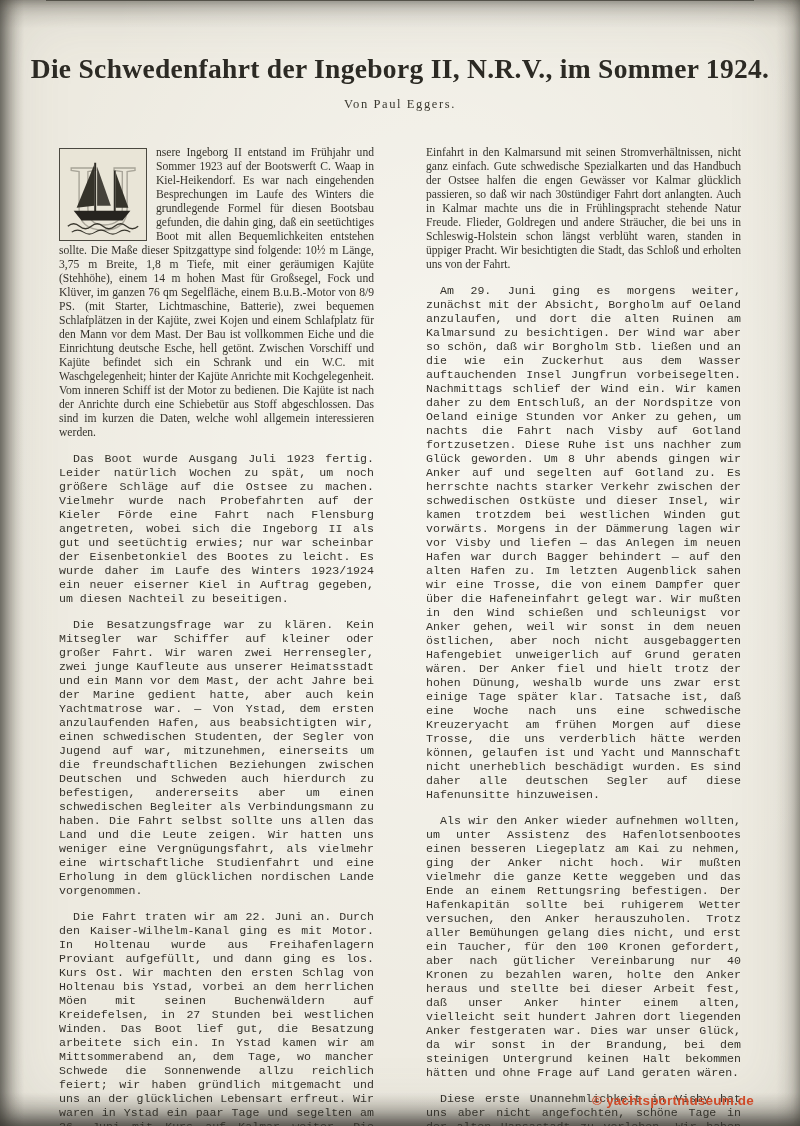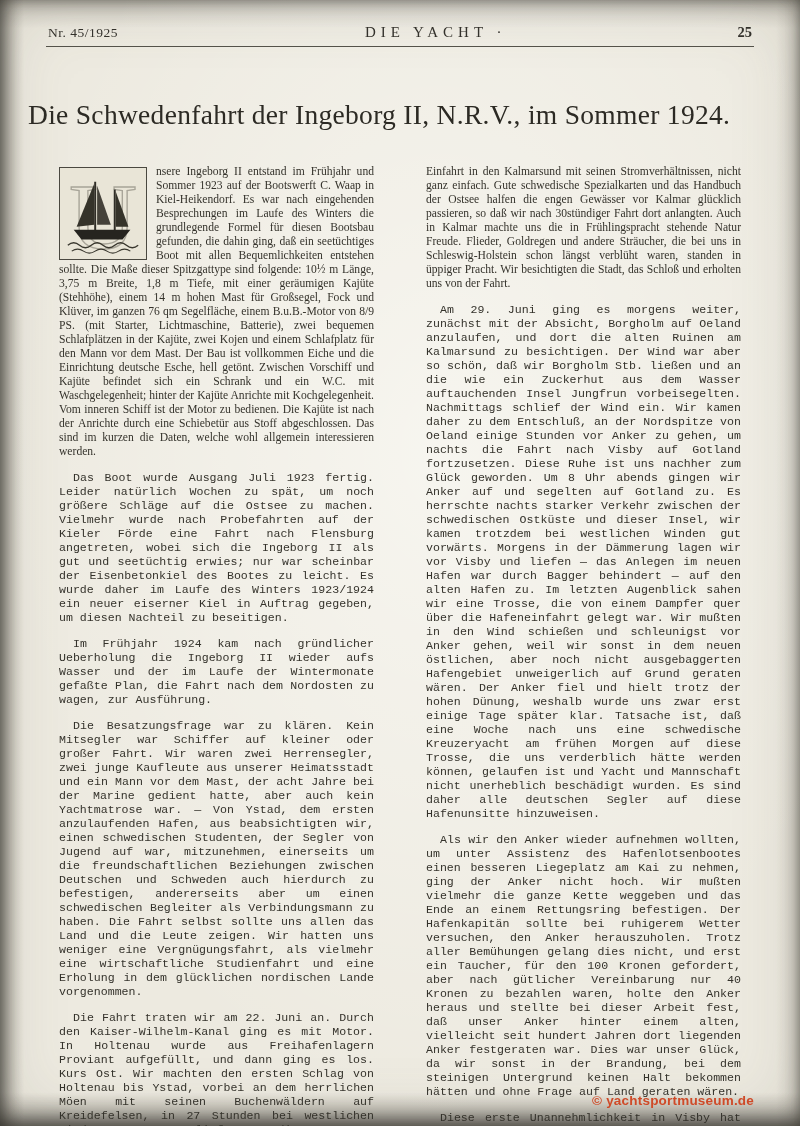--- a/index.html
+++ b/index.html
@@ -35,23 +35,23 @@
     font-size: 15px; letter-spacing: 5px; font-weight: 500;
     transform: translateX(8px);
   }
   .masthead .pageno { font-weight: bold; font-size: 14.5px; }
   .head-rule {
     border: 0; border-top: 1.6px solid #54524a;
     margin: 0 46px; height: 0;
   }
   .title {
     margin: 52px 28px 0 28px;
-    text-align: left;
+    text-align: center;
     font-size: 27.5px;
-    font-weight: 400;
+    font-weight: 700;
     letter-spacing: 0.3px;
     color: #2c2a24;
     white-space: nowrap;
   }
   .byline {
     margin-top: 12px;
     text-align: center;
     font-size: 12.5px;
     letter-spacing: 1.6px;
     color: #3a382f;
@@ -87,49 +87,44 @@
     font-weight: bold;
     color: #cf4a28;
     letter-spacing: 0.2px;
   }
 </style>
 </head>
 <body>
 
 <div class="page">
 
-  <div class="masthead">
-    <span class="issue">Nr. 45/1925</span>
-    <span class="journal">DIE YACHT ·</span>
-    <span class="pageno">25</span>
-  </div>
   <hr class="head-rule">
 
   <h1 class="title">Die Schwedenfahrt der Ingeborg II, N.R.V., im Sommer 1924.</h1>
+  <div class="byline">Von Paul Eggers.</div>
 
   <div class="columns">
 
     <div class="col">
       <p class="para">
         <span class="dropcap-box">
             <svg viewBox="0 0 88 93">
           <text x="44" y="82" text-anchor="middle" font-size="96" font-family="serif" fill="none" stroke="#6a675c" stroke-width="1.4" opacity="0.5">U</text>
           <line x1="36" y1="14" x2="36" y2="64" stroke="#2f2d26" stroke-width="2"></line>
           <line x1="56" y1="22" x2="56" y2="64" stroke="#2f2d26" stroke-width="2"></line>
           <polygon points="35,16 35,58 17,60" fill="#35332a"></polygon>
           <polygon points="38,18 52,58 38,58" fill="#45423a"></polygon>
           <polygon points="57,24 70,60 57,60" fill="#35332a"></polygon>
           <path d="M14,63 L72,63 L64,73 L22,73 Z" fill="#26241f"></path>
           <path d="M8,79 q6,-5 12,0 t12,0 t12,0 t12,0 t12,0 t12,0" fill="none" stroke="#3a382f" stroke-width="1.4"></path>
           <path d="M12,85 q6,-4 12,0 t12,0 t12,0 t12,0 t12,0" fill="none" stroke="#3a382f" stroke-width="1.2"></path>
         </svg>
           </span><span>nsere Ingeborg II entstand im Frühjahr und Sommer 1923 auf der Bootswerft C. Waap in Kiel-Heikendorf. Es war nach eingehenden Besprechungen im Laufe des Winters die grundlegende Formel für diesen Bootsbau gefunden, die dahin ging, daß ein seetüchtiges Boot mit allen Bequemlichkeiten entstehen sollte. Die Maße dieser Spitzgattype sind folgende: 10½ m Länge, 3,75 m Breite, 1,8 m Tiefe, mit einer geräumigen Kajüte (Stehhöhe), einem 14 m hohen Mast für Großsegel, Fock und Klüver, im ganzen 76 qm Segelfläche, einem B.u.B.-Motor von 8/9 PS. (mit Starter, Lichtmaschine, Batterie), zwei bequemen Schlafplätzen in der Kajüte, zwei Kojen und einem Schlafplatz für den Mann vor dem Mast. Der Bau ist vollkommen Eiche und die Einrichtung deutsche Esche, hell getönt. Zwischen Vorschiff und Kajüte befindet sich ein Schrank und ein W.C. mit Waschgelegenheit; hinter der Kajüte Anrichte mit Kochgelegenheit. Vom inneren Schiff ist der Motor zu bedienen. Die Kajüte ist nach der Anrichte durch eine Schiebetür aus Stoff abgeschlossen. Das sind im kurzen die Daten, welche wohl allgemein interessieren werden.</span>
       </p>
       <p class="para indent">Das Boot wurde Ausgang Juli 1923 fertig. Leider natürlich Wochen zu spät, um noch größere Schläge auf die Ostsee zu machen. Vielmehr wurde nach Probefahrten auf der Kieler Förde eine Fahrt nach Flensburg angetreten, wobei sich die Ingeborg II als gut und seetüchtig erwies; nur war scheinbar der Eisenbetonkiel des Bootes zu leicht. Es wurde daher im Laufe des Winters 1923/1924 ein neuer eiserner Kiel in Auftrag gegeben, um diesen Nachteil zu beseitigen.</p>
-      <p class="para indent">Im Frühjahr 1924 kam nach gründlicher Ueberholung die Ingeborg II wieder aufs Wasser und der im Laufe der Wintermonate gefaßte Plan, die Fahrt nach dem Nordosten zu wagen, zur Ausführung.</p>
       <p class="para indent">Die Besatzungsfrage war zu klären. Kein Mitsegler war Schiffer auf kleiner oder großer Fahrt. Wir waren zwei Herrensegler, zwei junge Kaufleute aus unserer Heimatsstadt und ein Mann vor dem Mast, der acht Jahre bei der Marine gedient hatte, aber auch kein Yachtmatrose war. — Von Ystad, dem ersten anzulaufenden Hafen, aus beabsichtigten wir, einen schwedischen Studenten, der Segler von Jugend auf war, mitzunehmen, einerseits um die freundschaftlichen Beziehungen zwischen Deutschen und Schweden auch hierdurch zu befestigen, andererseits aber um einen schwedischen Begleiter als Verbindungsmann zu haben. Die Fahrt selbst sollte uns allen das Land und die Leute zeigen. Wir hatten uns weniger eine Vergnügungsfahrt, als vielmehr eine wirtschaftliche Studienfahrt und eine Erholung in dem glücklichen nordischen Lande vorgenommen.</p>
       <p class="para indent">Die Fahrt traten wir am 22. Juni an. Durch den Kaiser-Wilhelm-Kanal ging es mit Motor. In Holtenau wurde aus Freihafenlagern Proviant aufgefüllt, und dann ging es los. Kurs Ost. Wir machten den ersten Schlag von Holtenau bis Ystad, vorbei an dem herrlichen Möen mit seinen Buchenwäldern auf Kreidefelsen, in 27 Stunden bei westlichen Winden. Das Boot lief gut, die Besatzung arbeitete sich ein. In Ystad kamen wir am Mittsommerabend an, dem Tage, wo mancher Schwede die Sonnenwende allzu reichlich feiert; wir haben gründlich mitgemacht und uns an der glücklichen Lebensart erfreut. Wir waren in Ystad ein paar Tage und segelten am 26. Juni mit Kurs auf Kalmar weiter. Die Fahrt war bei aufkommenden frischen Winden, besonders vor der</p>
     </div>
 
     <div class="col">
       <p class="para">Einfahrt in den Kalmarsund mit seinen Stromverhältnissen, nicht ganz einfach. Gute schwedische Spezialkarten und das Handbuch der Ostsee halfen die engen Gewässer vor Kalmar glücklich passieren, so daß wir nach 30stündiger Fahrt dort anlangten. Auch in Kalmar machte uns die in Frühlingspracht stehende Natur Freude. Flieder, Goldregen und andere Sträucher, die bei uns in Schleswig-Holstein schon längst verblüht waren, standen in üppiger Pracht. Wir besichtigten die Stadt, das Schloß und erholten uns von der Fahrt.</p>
       <p class="para indent">Am 29. Juni ging es morgens weiter, zunächst mit der Absicht, Borgholm auf Oeland anzulaufen, und dort die alten Ruinen am Kalmarsund zu besichtigen. Der Wind war aber so schön, daß wir Borgholm Stb. ließen und an die wie ein Zuckerhut aus dem Wasser auftauchenden Insel Jungfrun vorbeisegelten. Nachmittags schlief der Wind ein. Wir kamen daher zu dem Entschluß, an der Nordspitze von Oeland einige Stunden vor Anker zu gehen, um nachts die Fahrt nach Visby auf Gotland fortzusetzen. Diese Ruhe ist uns nachher zum Glück geworden. Um 8 Uhr abends gingen wir Anker auf und segelten auf Gotland zu. Es herrschte nachts starker Verkehr zwischen der schwedischen Ostküste und dieser Insel, wir kamen trotzdem bei westlichen Winden gut vorwärts. Morgens in der Dämmerung lagen wir vor Visby und liefen — das Anlegen im neuen Hafen war durch Bagger behindert — auf den alten Hafen zu. Im letzten Augenblick sahen wir eine Trosse, die von einem Dampfer quer über die Hafeneinfahrt gelegt war. Wir mußten in den Wind schießen und schleunigst vor Anker gehen, weil wir sonst in dem neuen östlichen, aber noch nicht ausgebaggerten Hafengebiet unweigerlich auf Grund geraten wären. Der Anker fiel und hielt trotz der hohen Dünung, weshalb wurde uns zwar erst einige Tage später klar. Tatsache ist, daß eine Woche nach uns eine schwedische Kreuzeryacht am frühen Morgen auf diese Trosse, die uns verderblich hätte werden können, gelaufen ist und Yacht und Mannschaft nicht unerheblich beschädigt wurden. Es sind daher alle deutschen Segler auf diese Hafenunsitte hinzuweisen.</p>
       <p class="para indent">Als wir den Anker wieder aufnehmen wollten, um unter Assistenz des Hafenlotsenbootes einen besseren Liegeplatz am Kai zu nehmen, ging der Anker nicht hoch. Wir mußten vielmehr die ganze Kette weggeben und das Ende an einem Rettungsring befestigen. Der Hafenkapitän sollte bei ruhigerem Wetter versuchen, den Anker herauszuholen. Trotz aller Bemühungen gelang dies nicht, und erst ein Taucher, für den 100 Kronen gefordert, aber nach gütlicher Vereinbarung nur 40 Kronen zu bezahlen waren, holte den Anker heraus und stellte bei dieser Arbeit fest, daß unser Anker hinter einem alten, vielleicht seit hundert Jahren dort liegenden Anker festgeraten war. Dies war unser Glück, da wir sonst in der Brandung, bei dem steinigen Untergrund keinen Halt bekommen hätten und ohne Frage auf Land geraten wären.</p>
       <p class="para indent">Diese erste Unannehmlichkeit in Visby hat uns aber nicht angefochten, schöne Tage in der alten Hansastadt zu verleben. Wir haben dort Anschluß an die Bevölkerung gefunden, so daß die jüngeren Mitglieder unserer Mannschaft bei Tanz und Bordfestlichkeiten voll auf ihre Rechnung gekommen sind. Das Wetter war glänzend und die Türme Visbys, mit blühendem Goldregen und Flieder geschmückt, in ihrer schönen, schlichten Art wundervoll. Die westliche</p>
     </div>

